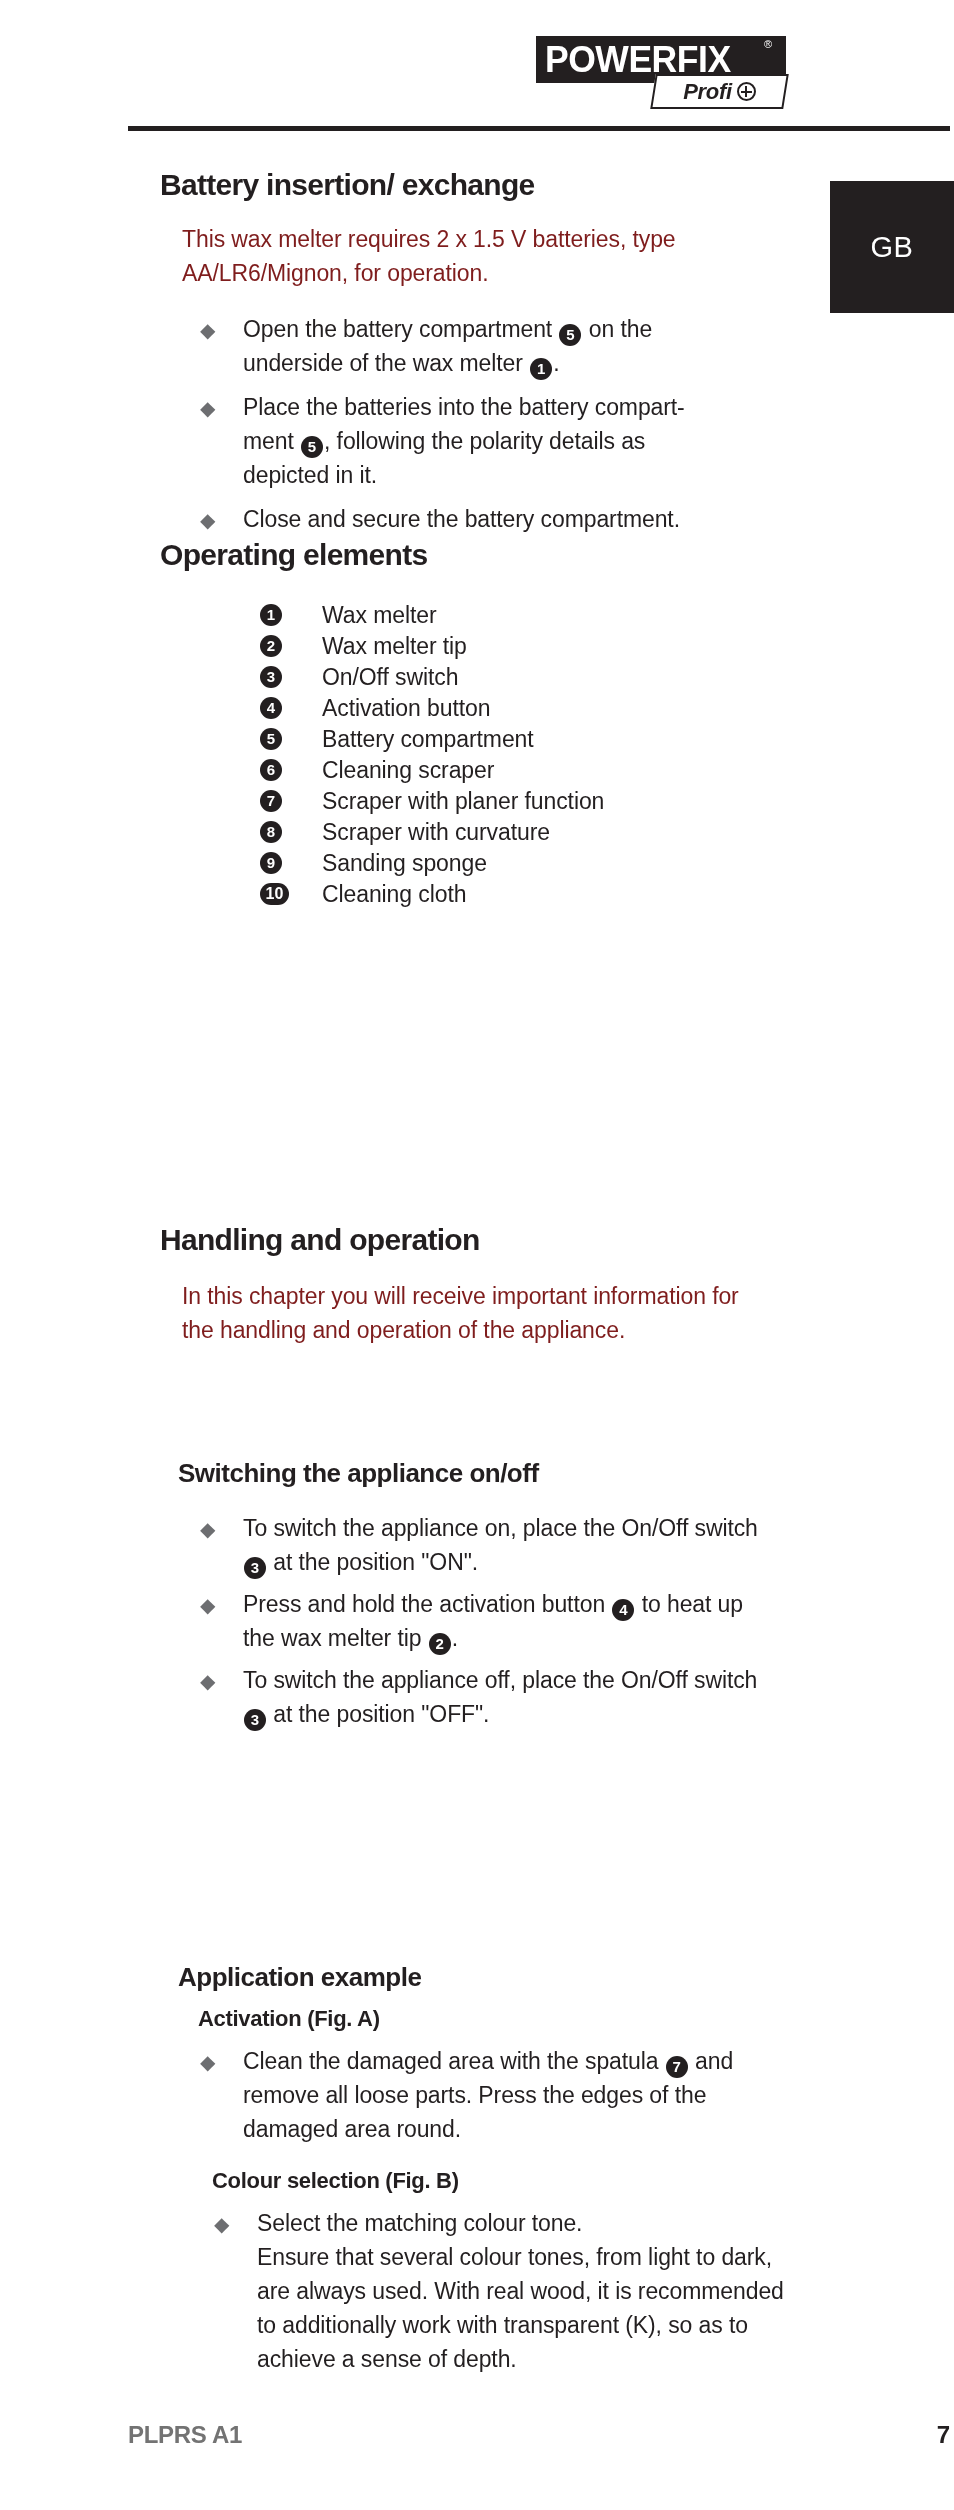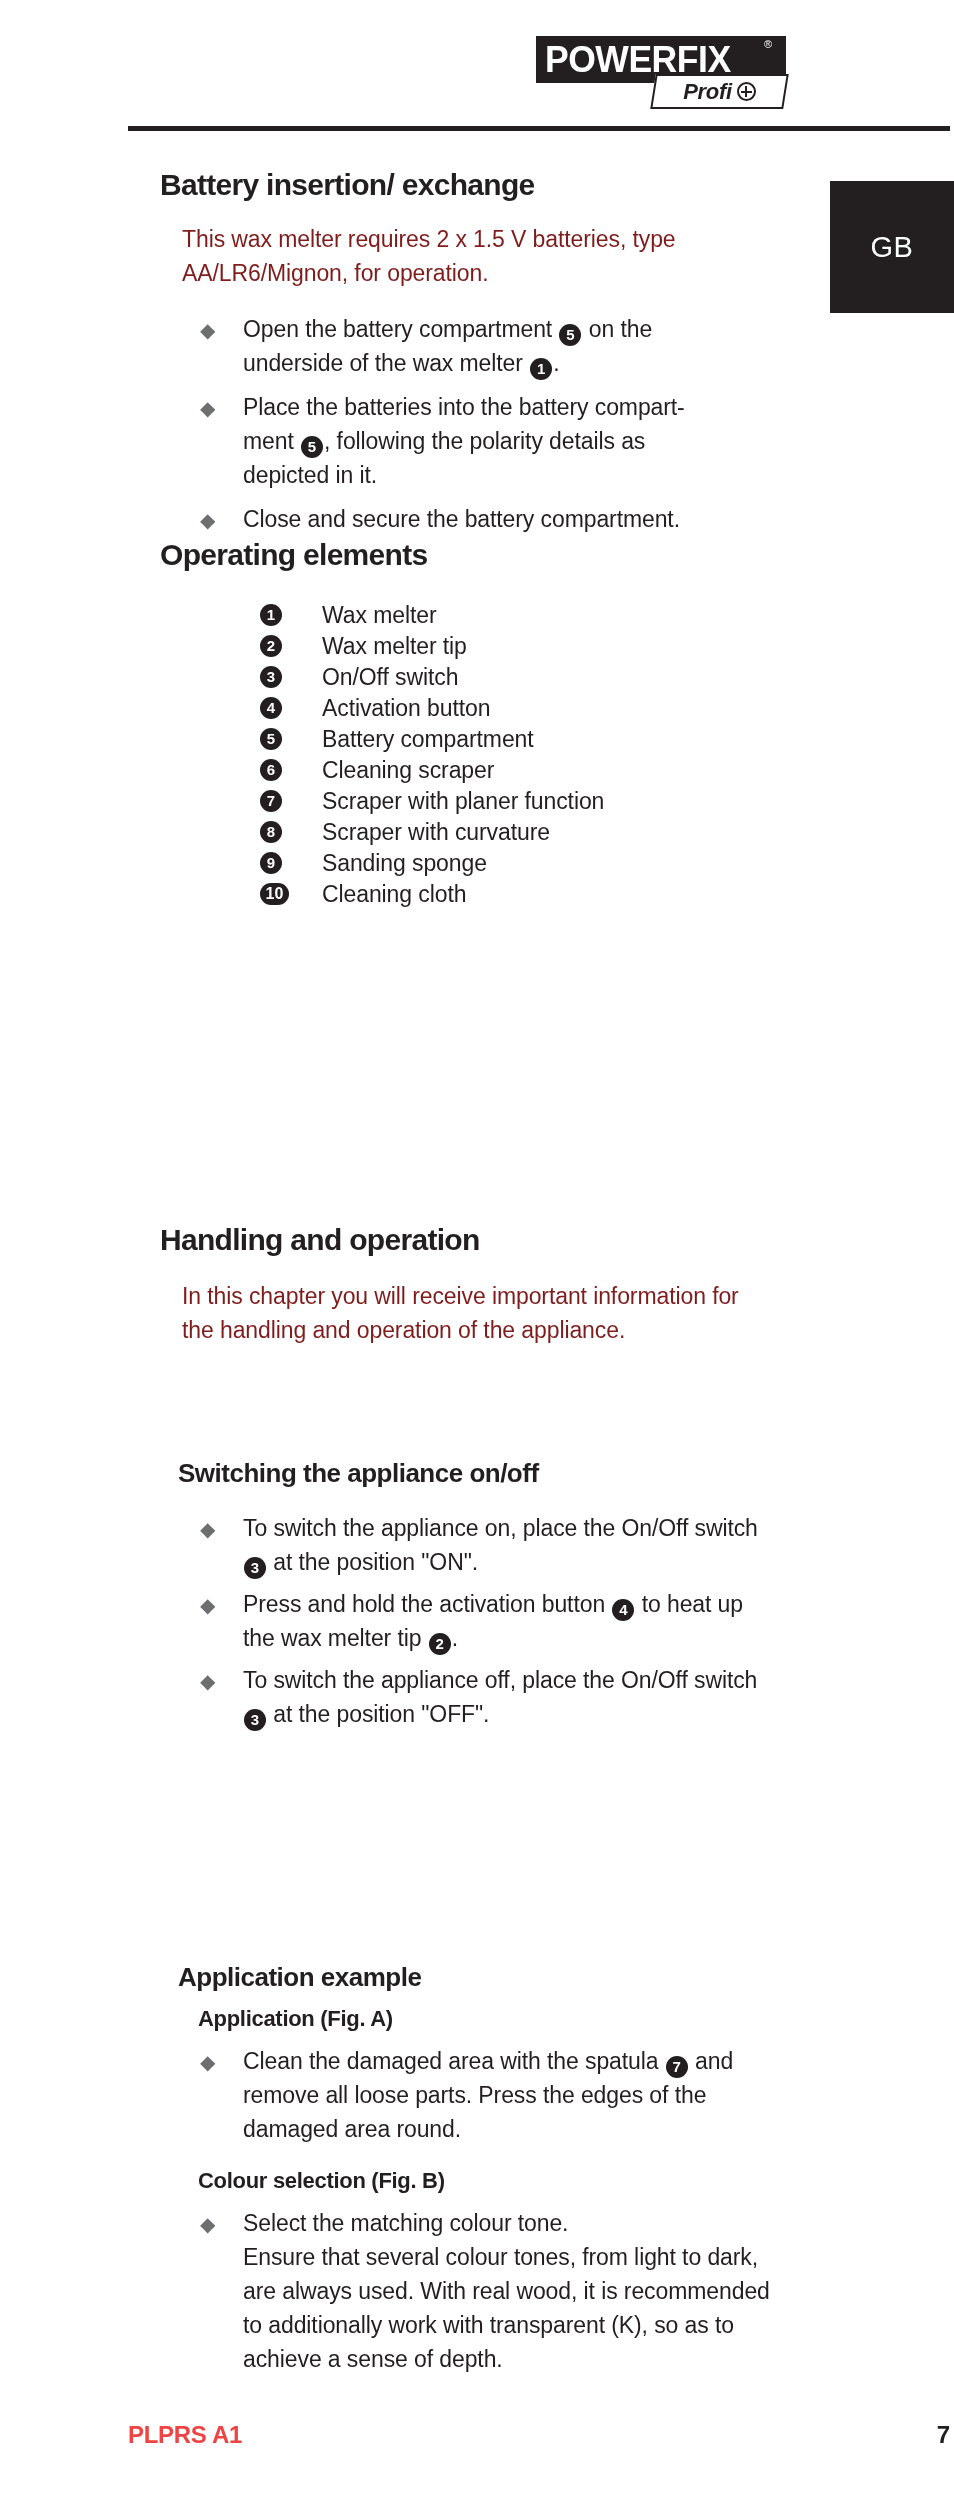--- a/index.html
+++ b/index.html
@@ -260,21 +260,21 @@
   .footer {
     position: absolute;
     left: 128px;
     top: 2421px;
     width: 822px;
     display: flex;
     justify-content: space-between;
     align-items: baseline;
   }
   .footer-code {
-    color: #ef4444;
+    color: #737373;
     font-size: 24px;
     font-weight: bold;
     letter-spacing: -0.3px;
   }
   .footer-page {
     color: #231f20;
     font-size: 24px;
     font-weight: bold;
   }
 </style>
@@ -389,30 +389,30 @@
           <span>To switch the appliance off, place the On/Off switch <span class="badge inline">3</span> at the position "OFF".</span>
         </li>
       </ul>
     </div>
 
     <div style="position:absolute; left:178px; top:1778px; width:600px;margin-top:16px;">
       <h2 class="sub-title">Application example</h2>
     </div>
 
     <div style="position:absolute; left:198px; top:1838px; width:580px;">
-      <h3 class="minor-title">Application (Fig. A)</h3>
+      <h3 class="minor-title">Activation (Fig. A)</h3>
       <ul class="bullet-list" style="margin-top:12px; margin-left:2px;">
         <li class="bullet-item">
           <span class="bullet-mark">◆</span>
           <span>Clean the damaged area with the spatula <span class="badge inline">7</span> and remove all loose parts. Press the edges of the damaged area round.</span>
         </li>
       </ul>
     </div>
 
-    <div style="position:absolute; left:198px; top:2000px; width:580px;">
+    <div style="position:absolute; left:212px; top:2000px; width:580px;">
       <h3 class="minor-title">Colour selection (Fig. B)</h3>
       <ul class="bullet-list" style="margin-top:12px; margin-left:2px;">
         <li class="bullet-item">
           <span class="bullet-mark">◆</span>
           <span>Select the matching colour tone.<br>Ensure that several colour tones, from light to dark, are always used. With real wood, it is recommended to additionally work with transparent (K), so as to achieve a sense of depth.</span>
         </li>
       </ul>
     </div>
 
   </div>

